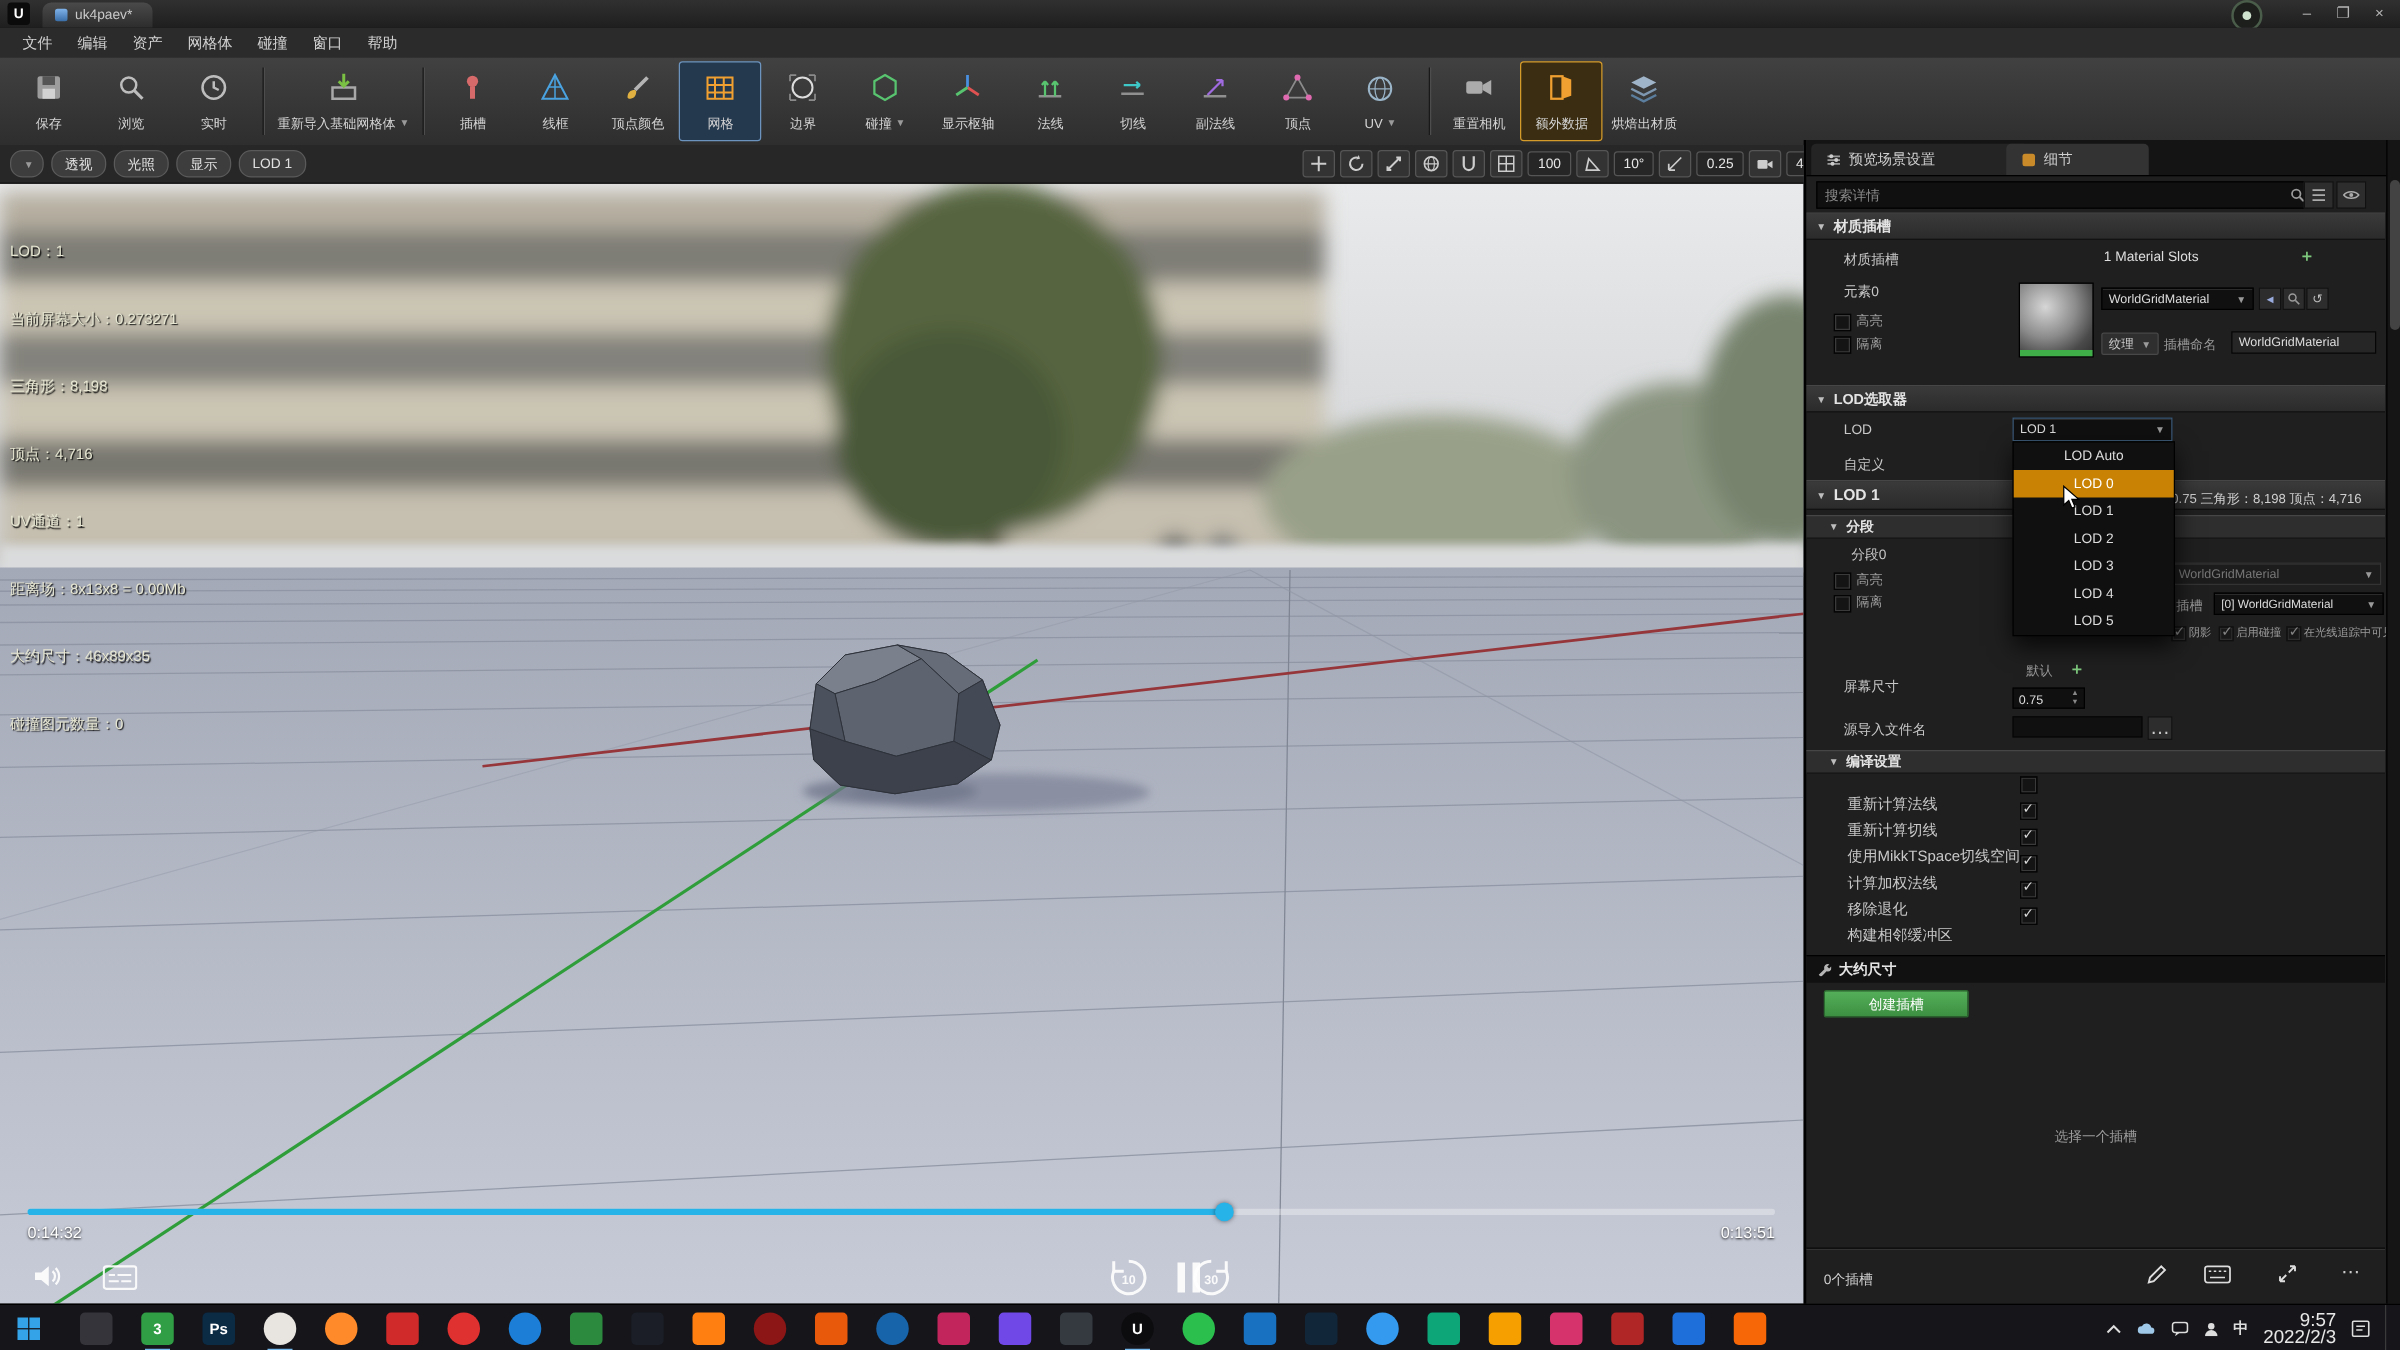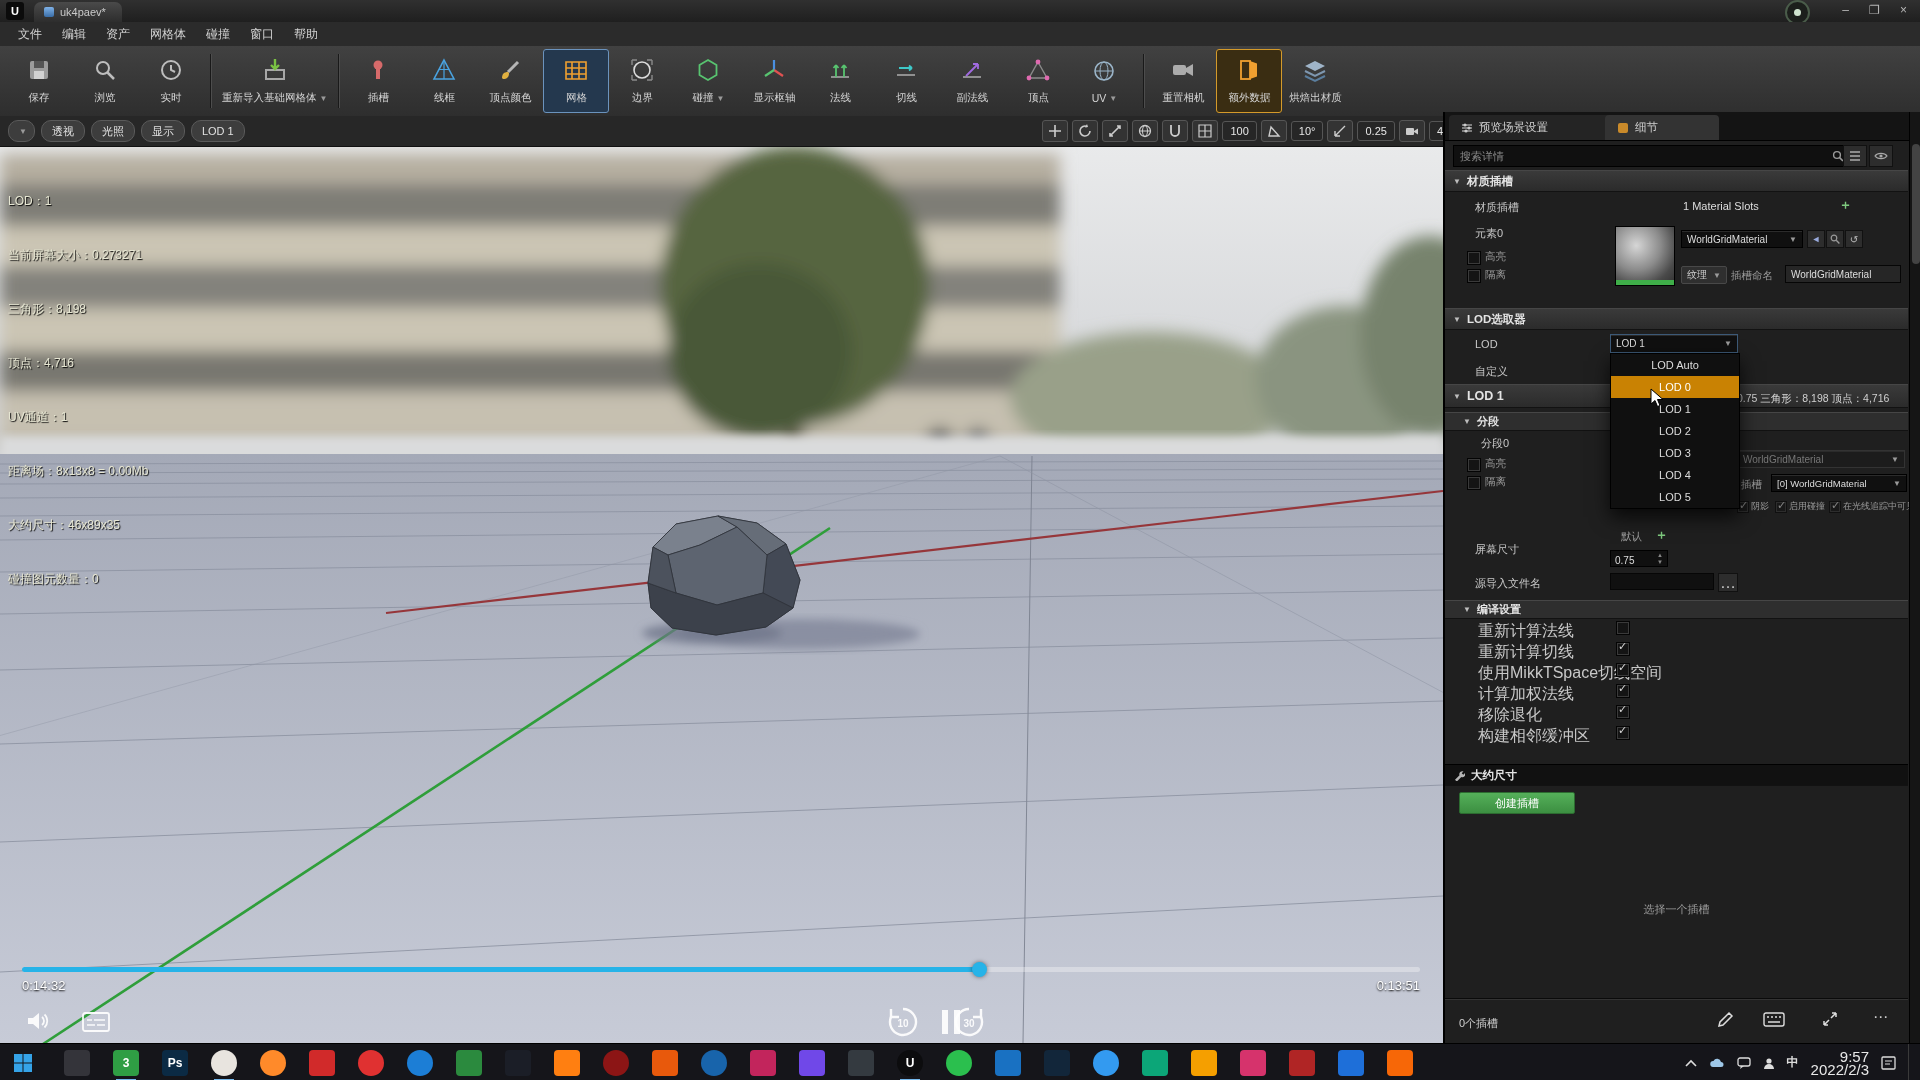--- a/index.html
+++ b/index.html
@@ -75,21 +75,21 @@
          background:radial-gradient(circle at 35% 32%,#d6d6d6,#8b8b8b 45%,#4a4a4a 75%,#303030)}
   .thumb .matbar{position:absolute;left:0;bottom:0;width:100%;height:5px;background:#3fae49}
   .chipbtn{position:absolute;height:16px;background:#2f2f2f;border:1px solid #484848;border-radius:2px;color:#ccc;font-size:10px;
            display:flex;align-items:center;padding:0 5px;gap:3px}
   .namebox{position:absolute;background:#262626;border:1px solid #060606;color:#ddd;font-size:10px;display:flex;align-items:center;padding:0 5px;box-sizing:border-box}
   .dropdown{position:absolute;left:165px;top:241px;width:128px;background:#101010;border:1px solid #000;
             box-shadow:0 8px 18px rgba(0,0,0,.75);z-index:50}
   .dd-item{height:22px;line-height:22px;text-align:center;font-size:11px;color:#dcdcdc}
   .dd-item.hl{background:#c98203;color:#fff}
   .bs-row{position:relative;height:21px}
-  .bs-lbl{position:absolute;left:33px;top:3px;font-size:16px;color:#c8c8c8;white-space:nowrap}
+  .bs-lbl{position:absolute;left:33px;top:17px;font-size:12px;color:#c8c8c8;white-space:nowrap}
   .cb2{position:absolute;left:171px;top:3px;width:12px;height:12px;background:#141414;border:1px solid #040404;box-shadow:inset 0 0 0 1px #3a3a3a}
   .cb2.checked::after{content:"✓";position:absolute;left:1px;top:-3px;font-size:11px;color:#d8d8d8}
   .greenbtn{position:absolute;left:14px;top:680px;width:114px;height:20px;background:linear-gradient(#55b05a,#3c8f41);
             border:1px solid #2c6b30;border-radius:2px;color:#fff;font-size:11px;display:flex;align-items:center;justify-content:center}
   .scrolltrack{position:absolute;right:0;top:0;width:12px;height:931px;background:#151515;border-left:1px solid #000}
   .scrollthumb{position:absolute;left:2px;top:32px;width:8px;height:120px;background:#434343;border-radius:4px}
   .spin{position:absolute;width:58px;height:17px;background:#101010;border:1px solid #000;color:#ddd;font-size:10px;
         display:flex;align-items:flex-end;justify-content:space-between;padding:0 4px;box-sizing:border-box}
   
   .taskbar{position:absolute;left:0;top:1043px;width:1920px;height:37px;background:#15151a;display:flex;align-items:center;border-top:1px solid #000}

